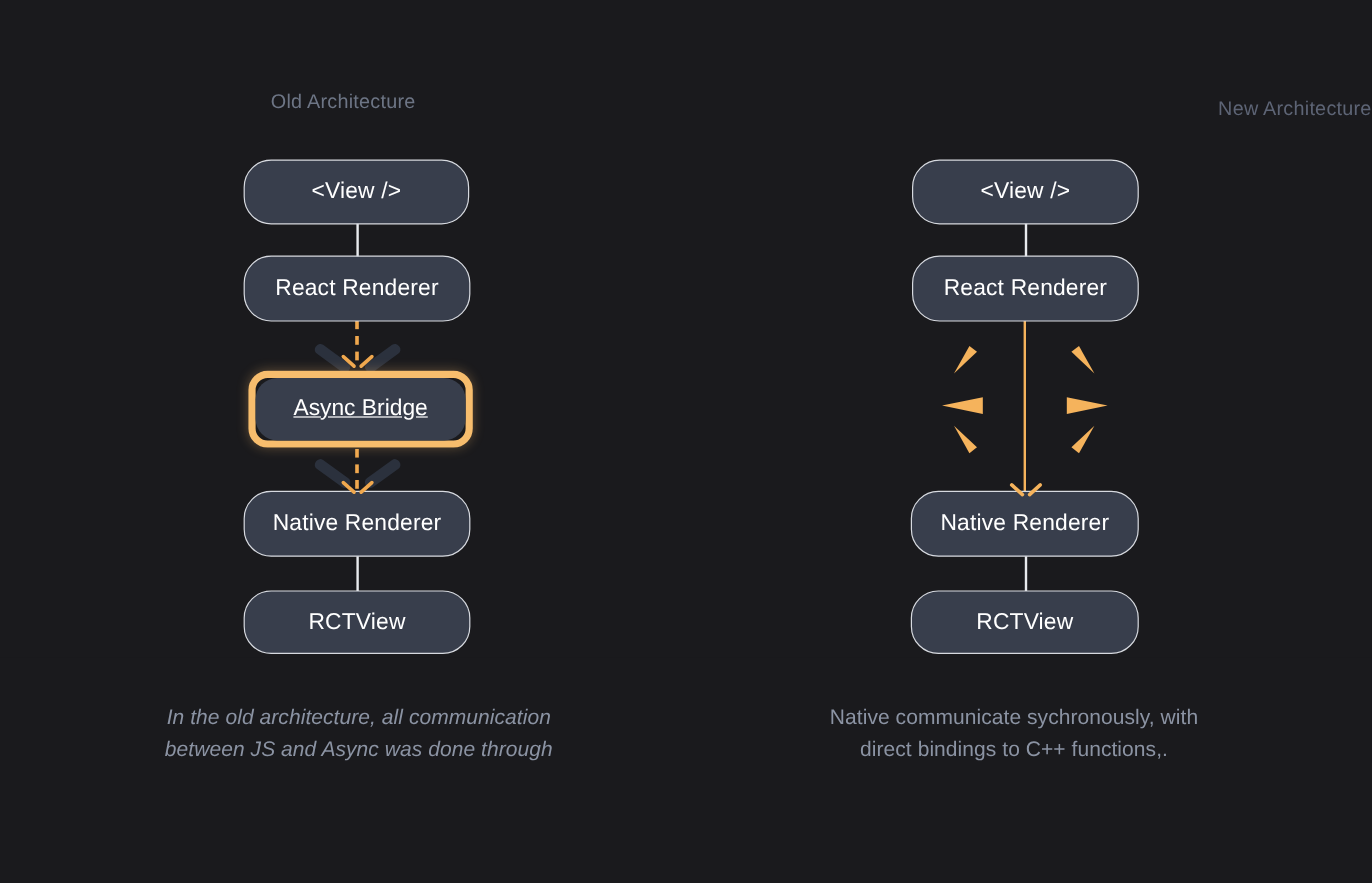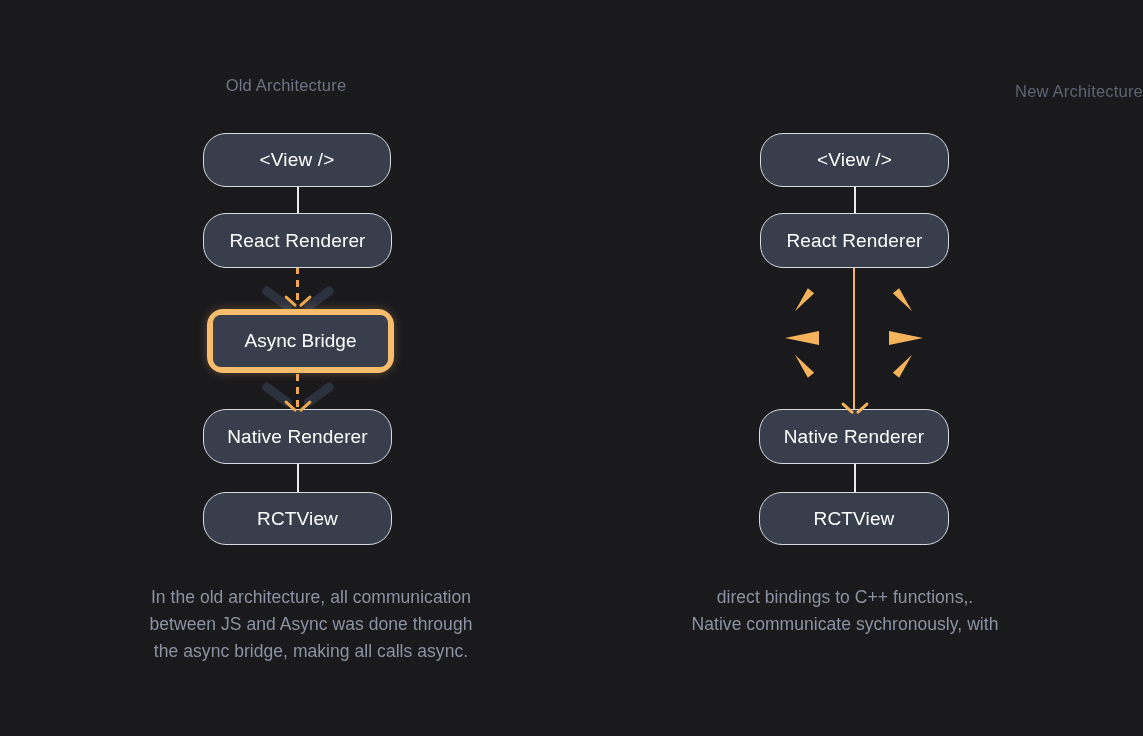--- a/index.html
+++ b/index.html
@@ -68,27 +68,28 @@
     inset:0;
     border:6px solid #f7bd6d;
     border-radius:16px;
     background:transparent;
     box-shadow:0 0 10px rgba(247,189,109,0.30);
   }
   .bridge-inner {
     position:absolute;
     left:6px; top:6px; right:6px; bottom:6px;
     background:#383e4c;
-    border-radius:8px;
+    border-radius:18px;
     display:flex;
     align-items:center;
     justify-content:center;
     color:#ffffff;
     font-size:19px;
     white-space:nowrap;
+    text-decoration:underline;
   }
 
   
   .n-new-view   { left:760px; top:133px; width:189px; height:54px; }
   .n-new-react  { left:760px; top:213px; width:189px; height:55px; }
   .n-new-native { left:759px; top:409px; width:190px; height:55px; }
   .n-new-rct    { left:759px; top:492px; width:190px; height:53px; }
 
   
   .connector {
@@ -182,21 +183,21 @@
   
   .caption {
     position:absolute;
     top:584px;
     text-align:center;
     color:#8b93a3;
     font-size:17.5px;
     line-height:27px;
     letter-spacing:0.05px;
   }
-  .caption.old { left:86px;  width:450px; }
+  .caption.old { left:74px;  width:450px;font-style:italic; }
   .caption.new { left:620px; width:450px; }
   .caption span { display:block; }
 </style>
 </head>
 <body>
 
 <div class="stage">
 
   <div class="column old">
     <div class="col-heading old">Old Architecture</div>
@@ -223,21 +224,20 @@
 
   <div class="node n-old-native">Native Renderer</div>
 
   <div class="connector c-old-2"></div>
 
   <div class="node n-old-rct">RCTView</div>
 
   <div class="caption old">
     <span>In the old architecture, all communication</span>
     <span>between JS and Async was done through</span>
-    <span>the async bridge, making all calls async.</span>
   </div>
 
   <div class="column new">
     <div class="col-heading new">New Architecture</div>
   </div>
 
   <div class="node n-new-view">&lt;View /&gt;</div>
 
   <div class="connector c-new-1"></div>
 
@@ -269,17 +269,17 @@
          transform:rotate(128deg); transform-origin:center;"></div>
   </div>
 
   <div class="node n-new-native">Native Renderer</div>
 
   <div class="connector c-new-2"></div>
 
   <div class="node n-new-rct">RCTView</div>
 
   <div class="caption new">
+    <span>Native communicate sychronously, with</span>
     <span>direct bindings to C++ functions,.</span>
-    <span>Native communicate sychronously, with</span>
   </div>
 
 </div>
 
 </body></html>

